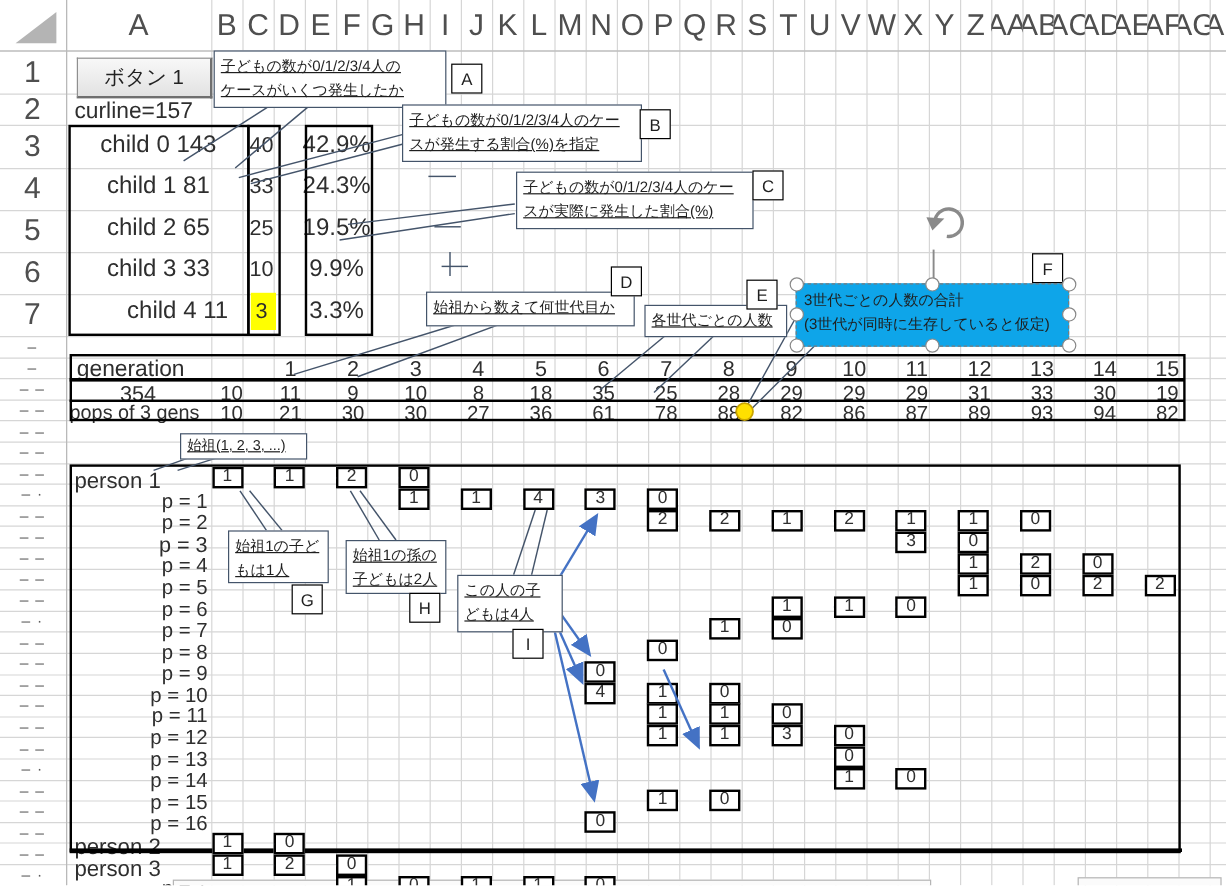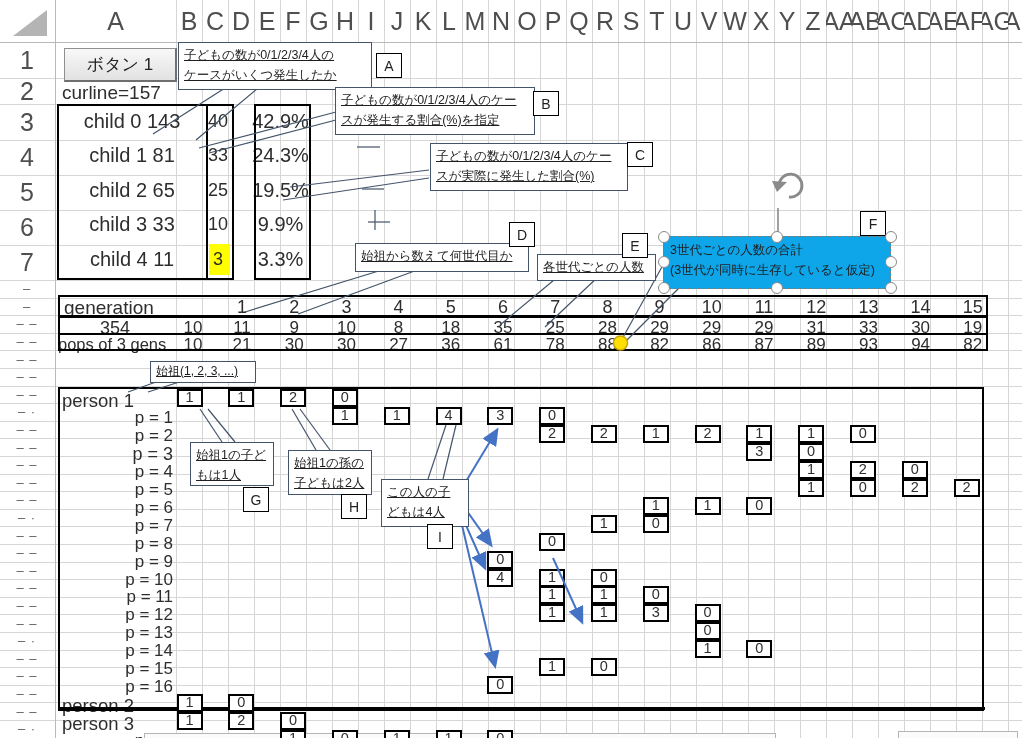--- a/index.html
+++ b/index.html
@@ -364,21 +364,21 @@
     <div class="cell-text" style="left: 60px; top: 144.4px; width: 144px; text-align: center; font-size: 20px;">child 1 81</div>
     <div class="cell-text" style="left: 206px; top: 145.4px; width: 24px; text-align: center; font-size: 18px;">33</div>
     <div class="cell-text" style="left: 252px; top: 144.4px; width: 57px; text-align: center; font-size: 20px;">24.3%</div>
     <div class="cell-text" style="left: 60px; top: 178.8px; width: 144px; text-align: center; font-size: 20px;">child 2 65</div>
     <div class="cell-text" style="left: 206px; top: 179.8px; width: 24px; text-align: center; font-size: 18px;">25</div>
     <div class="cell-text" style="left: 252px; top: 178.8px; width: 57px; text-align: center; font-size: 20px;">19.5%</div>
     <div class="cell-text" style="left: 60px; top: 213.2px; width: 144px; text-align: center; font-size: 20px;">child 3 33</div>
     <div class="cell-text" style="left: 206px; top: 214.2px; width: 24px; text-align: center; font-size: 18px;">10</div>
     <div class="cell-text" style="left: 252px; top: 213.2px; width: 57px; text-align: center; font-size: 20px;">9.9%</div>
     <div style="left: 208.5px; top: 243.6px; width: 21px; height: 31px; background: rgb(255, 255, 0); z-index: 11; position: absolute;"></div>
-    <div class="cell-text" style="left: 60px; top: 247.6px; width: 144px; text-align: center; font-size: 20px;">child 4 11</div>
+    <div class="cell-text" style="left: 60px; top: 247.6px; width: 144px; text-align: center; font-size: 20px; padding-left: 16px;">child 4 11</div>
     <div class="cell-text" style="left: 206px; top: 248.6px; width: 24px; text-align: center; font-size: 18px;">3</div>
     <div class="cell-text" style="left: 252px; top: 247.6px; width: 57px; text-align: center; font-size: 20px;">3.3%</div>
     <div class="cell-text" style="left: 64px; top: 297px; font-size: 19px;">generation</div>
     <div class="cell-text" style="left: 60px; top: 318px; width: 110px; text-align: center; font-size: 18px;">354</div>
     <div class="cell-text" style="left: 58px; top: 335px; font-size: 16.5px;">pops of 3 gens</div>
     <div class="cell-text" style="left: 173px; top: 318px; width: 40px; text-align: center; font-size: 17px;">10</div>
     <div class="cell-text" style="left: 173px; top: 335px; width: 40px; text-align: center; font-size: 17px;">10</div>
     <div class="cell-text" style="left: 218px; top: 297px; width: 48px; text-align: center; font-size: 18px;">1</div>
     <div class="cell-text" style="left: 218px; top: 318px; width: 48px; text-align: center; font-size: 17px;">11</div>
     <div class="cell-text" style="left: 218px; top: 335px; width: 48px; text-align: center; font-size: 17px;">21</div>

